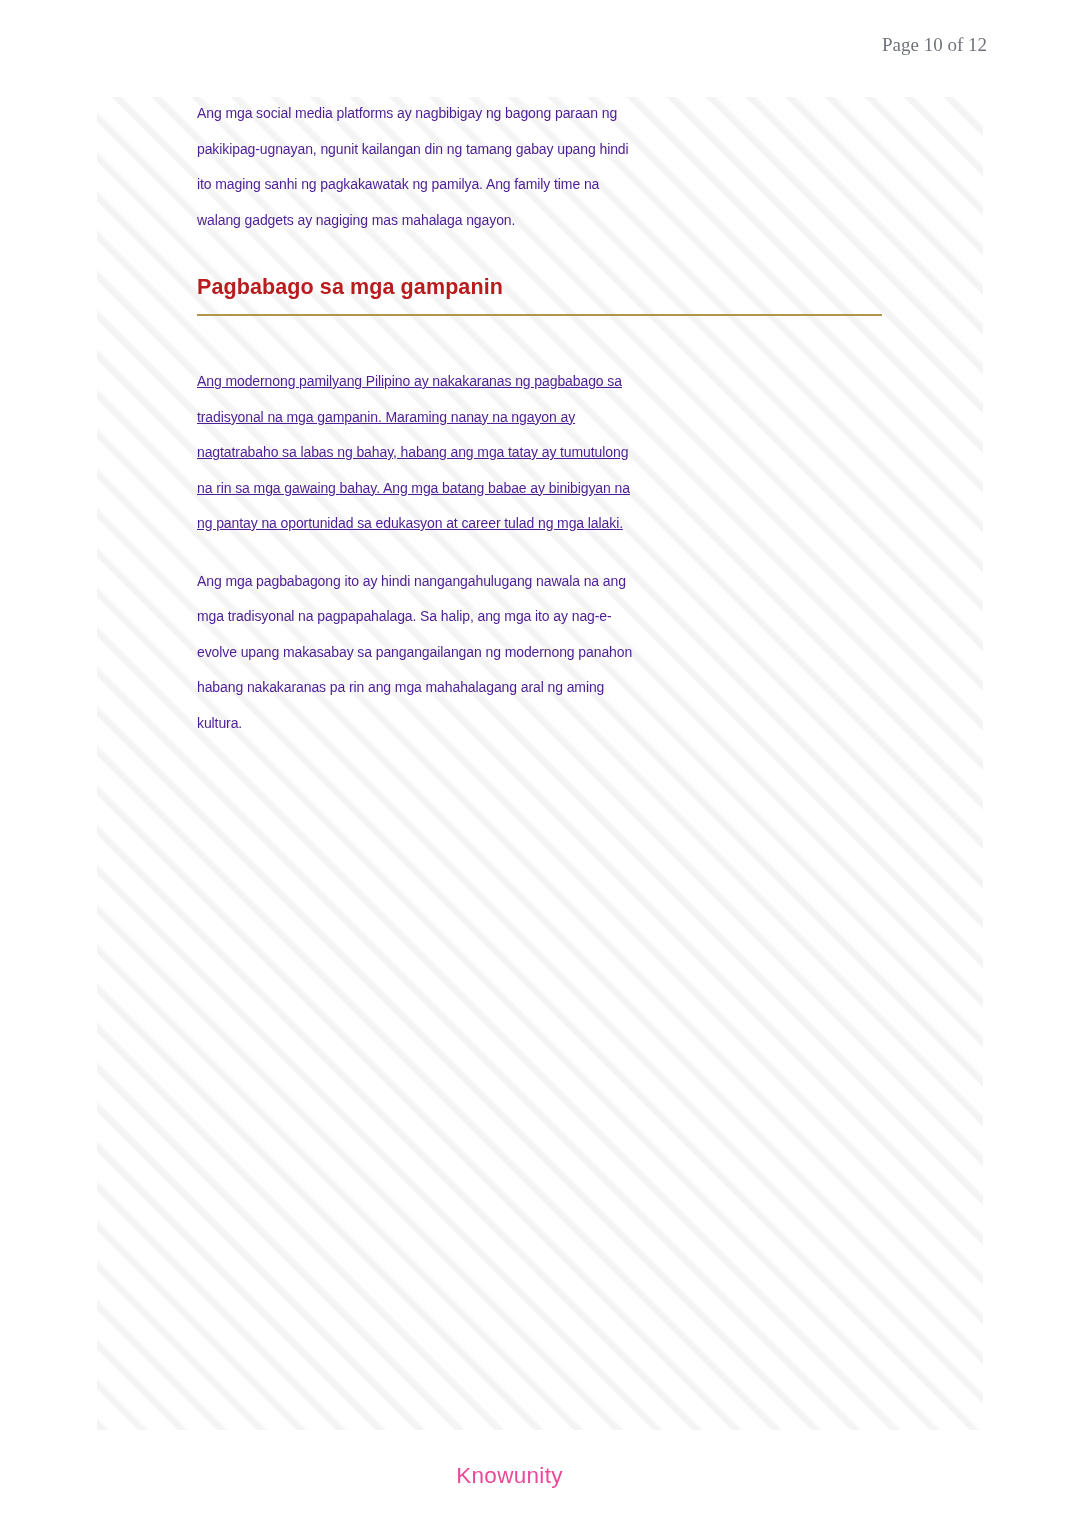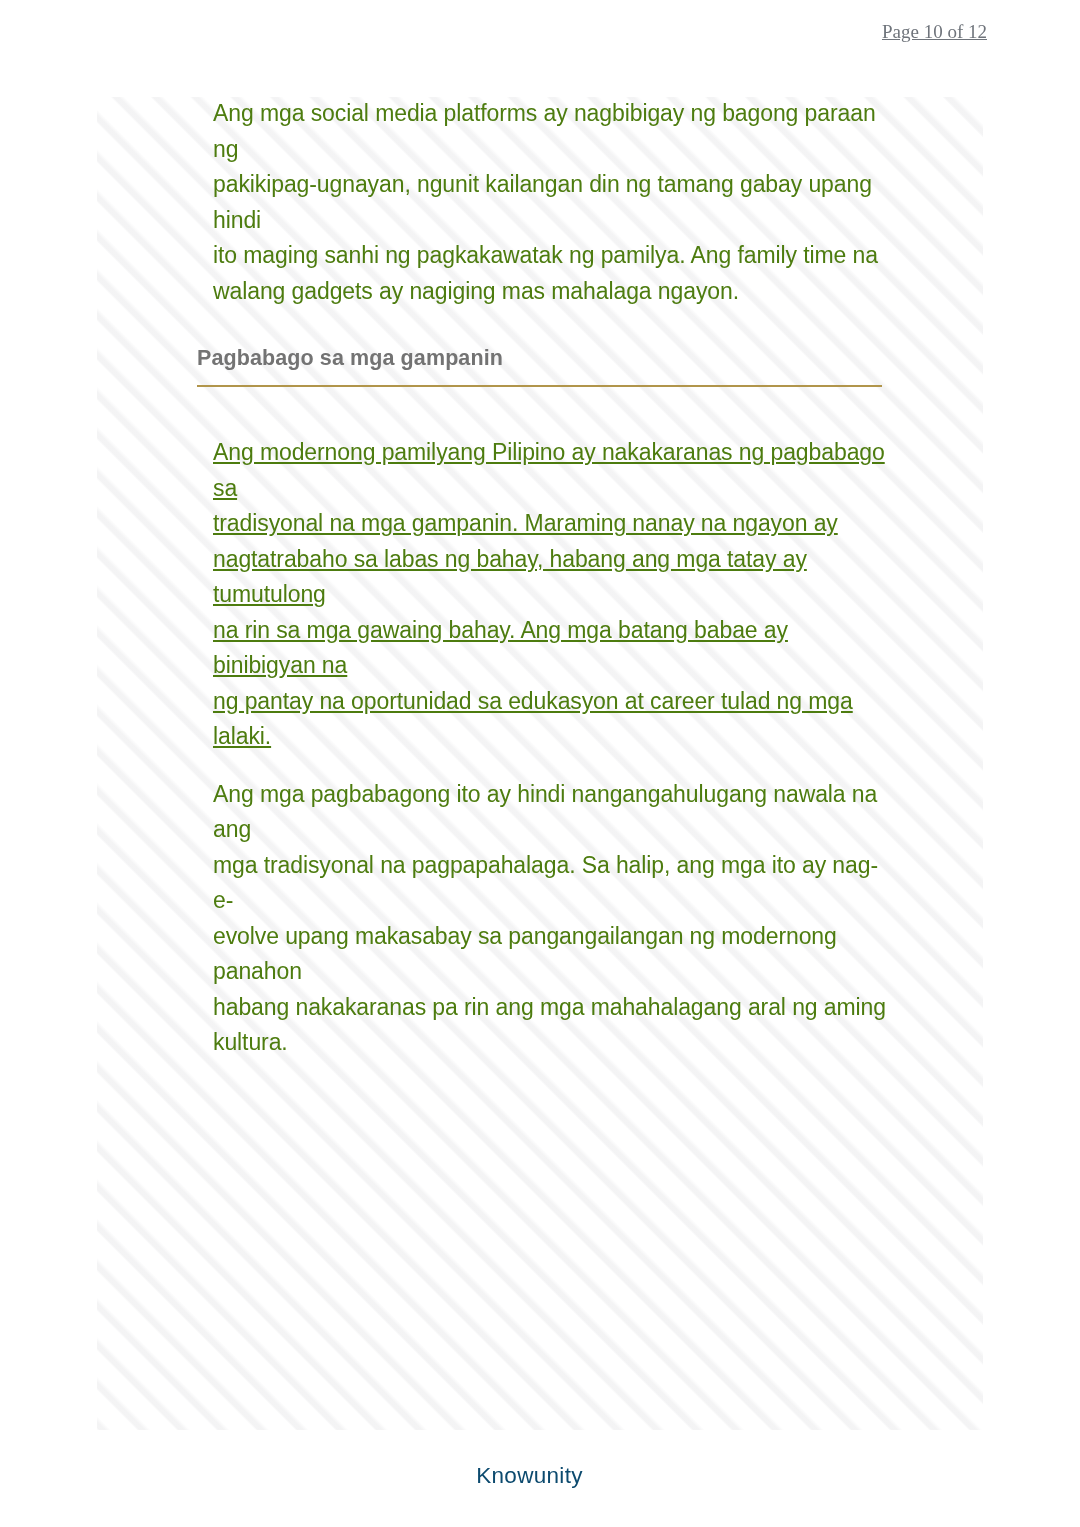--- a/index.html
+++ b/index.html
@@ -28,51 +28,50 @@
       rgba(125, 125, 135, 0.085) 2px,
       rgba(125, 125, 135, 0.085) 6px,
       rgba(125, 125, 135, 0.0) 10px,
       rgba(125, 125, 135, 0.0) 28px
     );
     pointer-events: none;
   }
 
   .page-indicator {
     position: absolute;
-    top: 20px;
+    top: 33px;
     right: 93px;
     font-family: "Liberation Serif", serif;
     font-size: 19px;
     line-height: 24px;
     color: #6f747b;
-    text-decoration: underline;
   }
 
   .content {
     position: absolute;
     left: 197px;
     top: 96px;
     width: 692px;
   }
 
   .content p {
-    margin: 0 0 22px 16px;
-    font-size: 23px;
+    margin: 0 0 22px 0;
+    font-size: 14px;
     line-height: 35.5px;
     letter-spacing: -0.1px;
-    color: #4d7c0f;
+    color: #4c1d95;
     white-space: pre-line;
   }
 
   .section-heading {
     margin: 34px 0 0 0;
     font-size: 21.5px;
     line-height: 30px;
     font-weight: bold;
-    color: #737373;
+    color: #b91c1c;
     letter-spacing: 0.1px;
   }
 
   .section-divider {
     margin: 12px 0 0 0;
     border: none;
     border-top: 2px solid #b1954b;
     width: 685px;
   }
 
@@ -82,23 +81,22 @@
   }
 
   .footer-brand {
     position: absolute;
     top: 1462px;
     left: 0;
     width: 1019px;
     text-align: center;
     font-size: 22.5px;
     line-height: 28px;
-    color: #0c4a6e;
+    color: #ec4899;
     letter-spacing: 0.3px;
-    margin-left: 20px;
   }
 </style>
 </head>
 <body>
 
 <div class="watermark"></div>
 
 <div class="page-indicator">Page 10 of 12</div>
 
 <div class="content">

